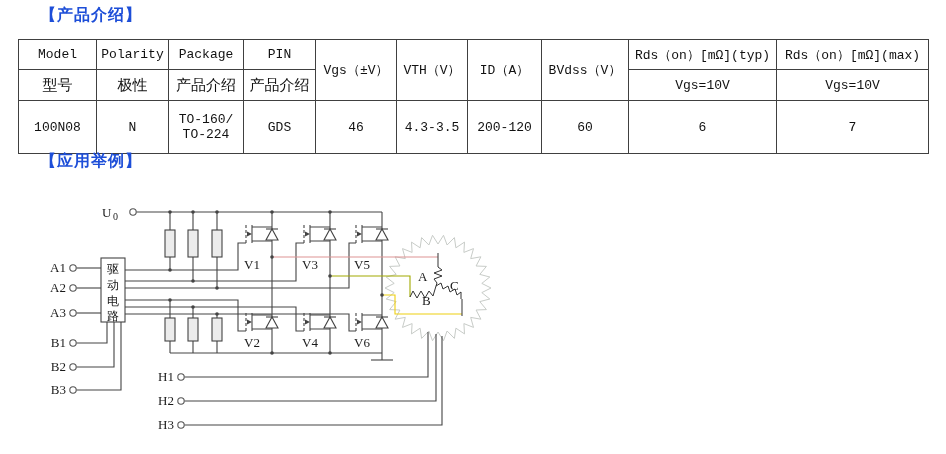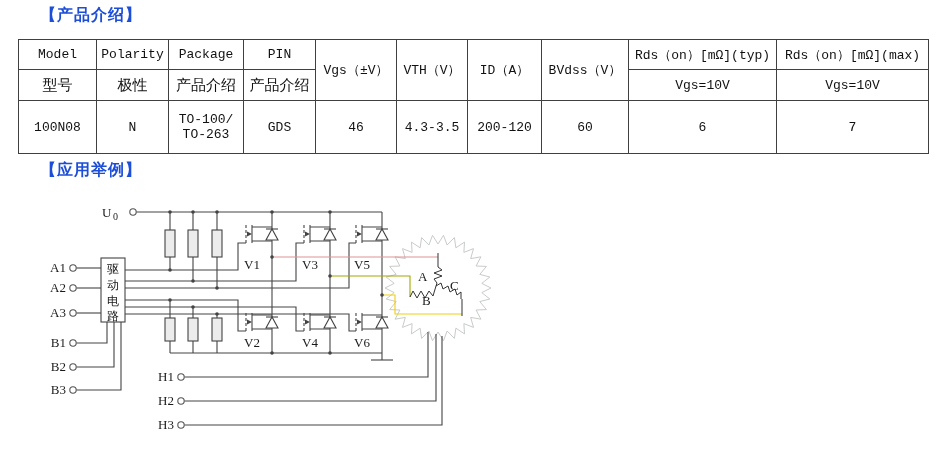--- a/index.html
+++ b/index.html
@@ -5,21 +5,21 @@
   html,body{margin:0;padding:0;}
   body{
     width:946px;height:454px;position:relative;background:#fff;overflow:hidden;
     font-family:"Liberation Sans",sans-serif;
   }
   .sec-title{
     position:absolute;left:40px;color:#1d4ed8;font-weight:bold;
     font-size:16px;letter-spacing:1px;font-family:"Liberation Sans",sans-serif;
   }
   #title-intro{top:5px;}
-  #title-example{top:160px;}
+  #title-example{top:151px;}
   table.spec{
     position:absolute;left:18px;top:39px;border-collapse:collapse;table-layout:fixed;
     width:910px;
   }
   table.spec td{
     border:1px solid #404040;text-align:center;vertical-align:middle;
     font-family:"Liberation Mono","DejaVu Sans Mono",monospace;
     font-size:13px;color:#111;padding:0 2px;overflow:hidden;
   }
   table.spec tr.r1 td{height:29px;}
@@ -69,22 +69,22 @@
     <td class="cn">极性</td>
     <td class="cn">产品介绍</td>
     <td class="cn">产品介绍</td>
     <td>Vgs=10V</td>
     <td>Vgs=10V</td>
   </tr>
   <tr class="r3">
     <td>100N08</td>
     <td>N</td>
     <td>
-      <div>TO-100/</div>
-      <div>TO-263</div>
+      <div>TO-160/</div>
+      <div>TO-224</div>
     </td>
     <td>GDS</td>
     <td>46</td>
     <td>4.3-3.5</td>
     <td>200-120</td>
     <td>60</td>
     <td>6</td>
     <td>7</td>
   </tr>
 </tbody>

